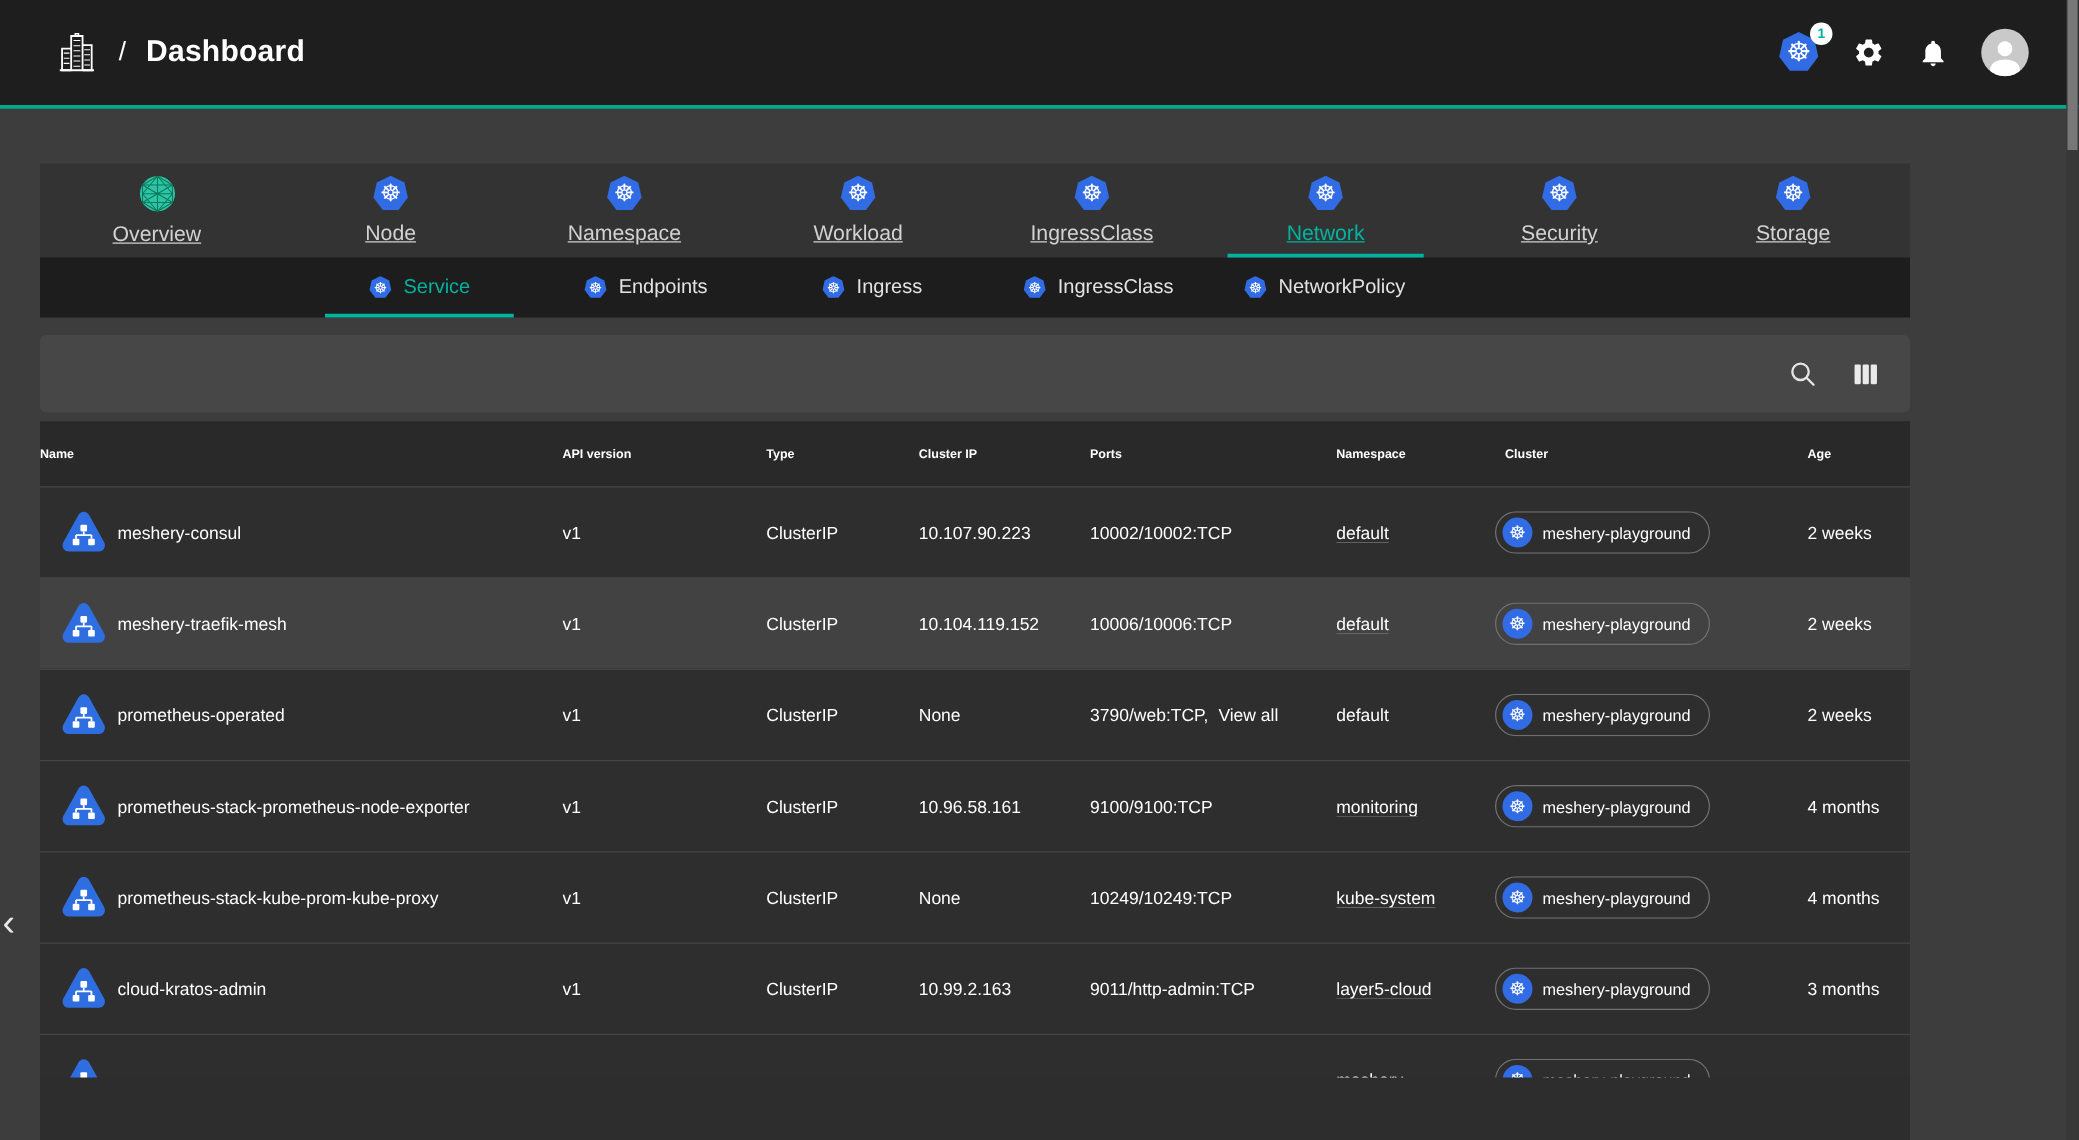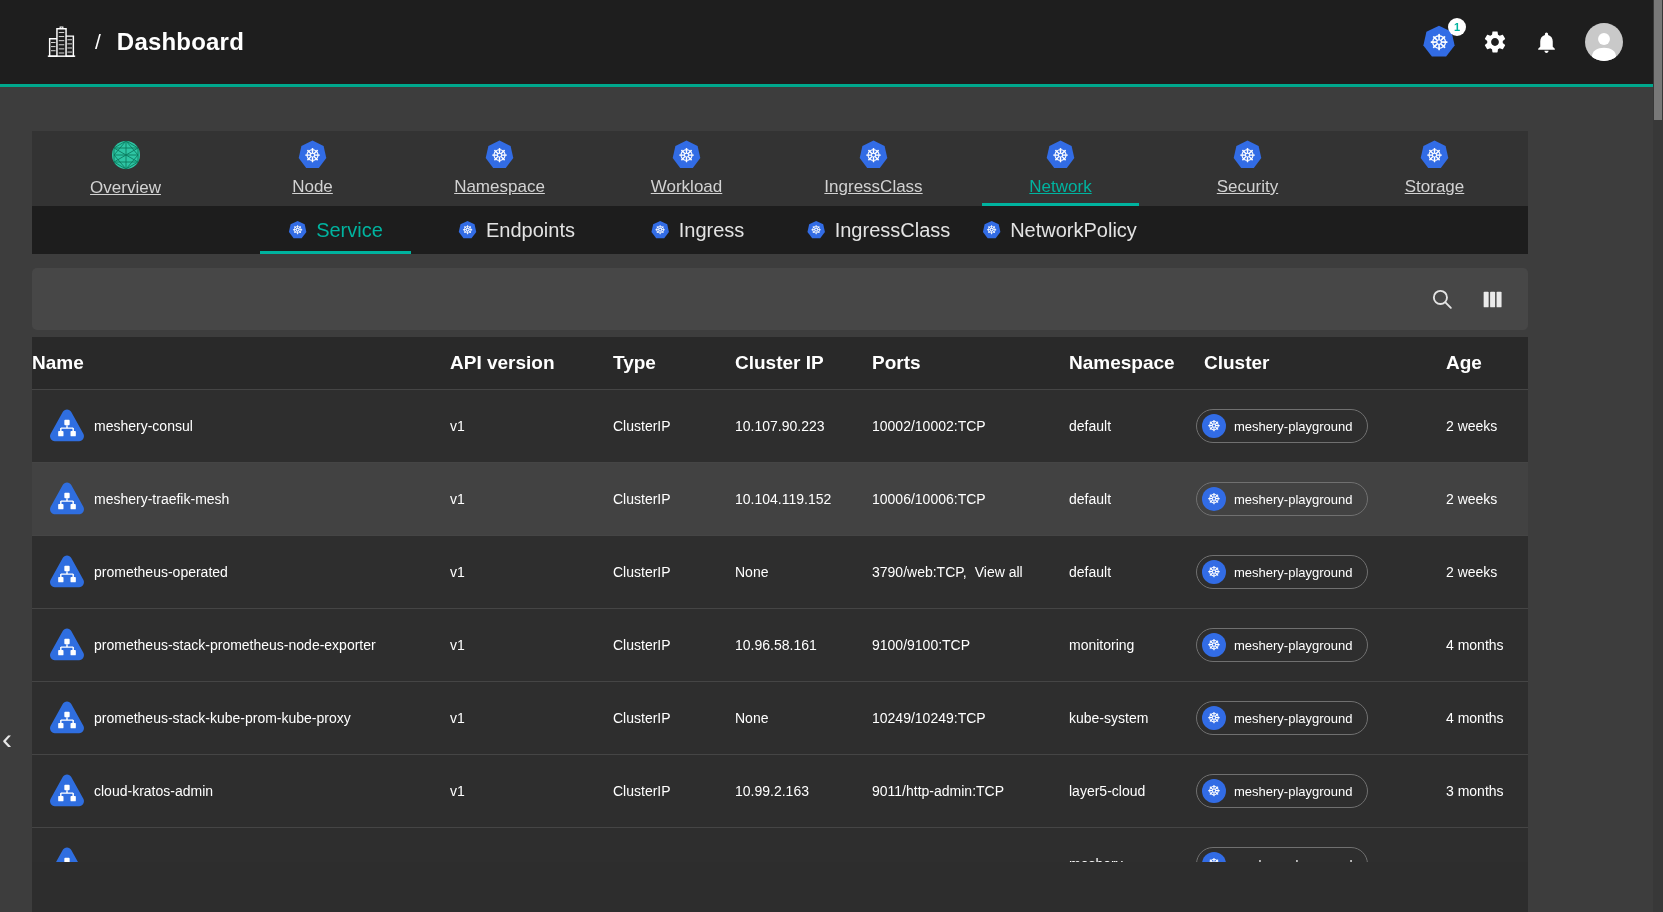--- a/index.html
+++ b/index.html
@@ -32,32 +32,32 @@
   .tabstrip{ margin-top:44px; background:#333333; height:75px; display:flex; }
   .tab{ flex:1 1 0; display:flex; flex-direction:column; align-items:center;
         justify-content:center; gap:7px; position:relative; cursor:pointer; }
   .tab-label{ font-size:17px; color:#d2d2d2;text-decoration:underline; }
   .tab.selected .tab-label{ color:#00B39F; }
   .tab-indicator{ position:absolute; bottom:0; left:8%; width:84%; height:3px; background:#00B39F; }
   
   .subtabbar{ background:#1d1d1d; height:48px; display:flex; padding-left:228px; gap:30px; }
   .subtab{ width:151px; display:flex; align-items:center; justify-content:center; gap:9px;
            position:relative; cursor:pointer; }
-  .subtab-label{ font-size:20px; color:#e3e3e3; }
+  .subtab-label{ font-size:16px; color:#e3e3e3; }
   .subtab.selected .subtab-label{ color:#00B39F; }
   .subtab .tab-indicator{ left:0; width:100%; }
   
   .toolbar{ margin-top:14px; height:62px; background:#474747; border-radius:5px;
             display:flex; align-items:center; justify-content:flex-end; gap:22px; padding-right:22px; }
   .toolbar .iconbtn{ width:28px; height:28px; }
   
   .tablewrap{ margin-top:7px; background:#2d2d2d; height:575px; position:relative; overflow:hidden; }
   .thead,.trow{ display:grid; grid-template-columns:418px 163px 122px 137px 197px 127px 238px 94px;
                 align-items:center; }
-  .thead{ height:52px; background:#292929; font-weight:bold; font-size:19px; }
+  .thead{ height:52px; background:#292929; font-weight:bold; font-size:10px; }
   .thead .hcell{ cursor:pointer; }
   .hcell.pad8{ padding-left:8px; }
   .trow{ height:73px; border-top:1px solid #454545; font-size:14px; background:#2e2e2e; cursor:pointer; }
   .trow.highlight{ background:#424242; }
   .cell{ overflow:hidden; white-space:nowrap; }
   .name-cell{ display:flex; align-items:center; gap:8px; padding-left:16px; }
   .link{ color:#fff; text-decoration:underline; text-underline-offset:3px; cursor:pointer; }
   .ports-cell .link{ margin-left:8px; }
   .chip{ display:inline-flex; align-items:center; gap:8px; height:34px; padding:0 14px 0 5px;
          border:1px solid #707070; border-radius:17px; max-width:196px; cursor:pointer; }

